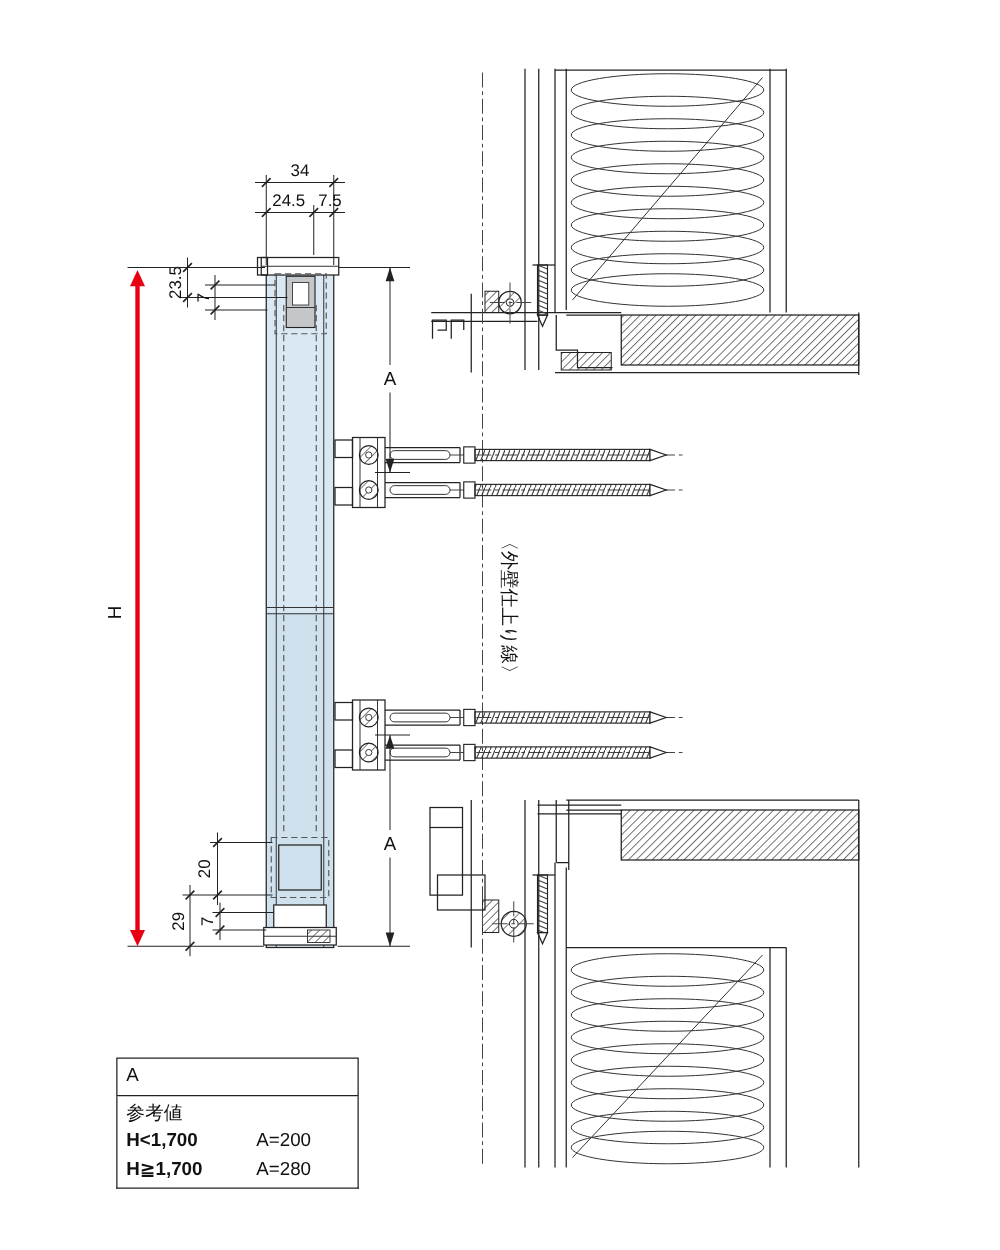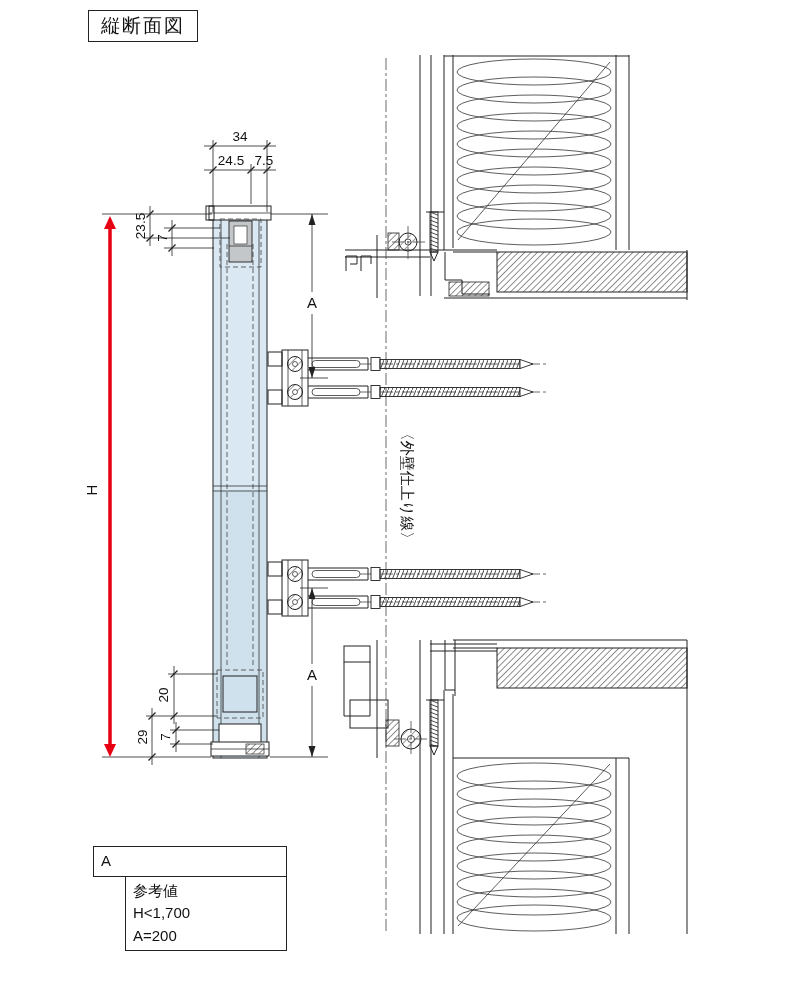--- a/index.html
+++ b/index.html
@@ -13,29 +13,28 @@
   .ln  { stroke:#222; stroke-width:1; fill:none; }
   .lnt { stroke:#333; stroke-width:.8; fill:none; }
   .dimln { stroke:#222; stroke-width:.8; fill:none; }
   .tick { stroke:#222; stroke-width:1.3; fill:none; }
   .cl  { stroke:#444; stroke-width:.8; fill:none; stroke-dasharray:12 3 3 3; }
   .hid { stroke:#555; stroke-width:.9; fill:none; stroke-dasharray:5 3; }
   .dimtx { font-size:13.5px; }
   .dimtx2 { font-size:15px; }
   .note { position:absolute; left:93px; top:846px; width:194px; font-size:15px; line-height:1.5; }
   .note .b1 { border:1px solid #222; padding:3px 7px; display:flex; gap:10px; }
-  .note .b2 { border:1px solid #222; border-top:none; padding:3px 7px;margin-left:32px; }
-  .note .cond { display:inline-block; width:104px; }
+  .note .b2 { border:1px solid #222; border-top:none; padding:3px 7px; }
+  .note .cond { display:inline-block; width:104px;font-weight:bold; }
 </style>
 </head>
 <body>
 
 <div class="stage">
 
-  <div class="title-box">縦断面図</div>
 
   <svg class="drawing" width="800" height="1000" viewBox="0 0 800 1000">
     <defs>
       <pattern id="hatch" width="6" height="6" patternUnits="userSpaceOnUse" patternTransform="rotate(45)">
         <line x1="0" y1="0" x2="0" y2="6" stroke="#555" stroke-width="1.2"></line>
       </pattern>
       <pattern id="hatchD" width="4.5" height="4.5" patternUnits="userSpaceOnUse" patternTransform="rotate(45)">
         <line x1="0" y1="0" x2="0" y2="4.5" stroke="#333" stroke-width="1.1"></line>
       </pattern>
       <pattern id="thread" width="4" height="10" patternUnits="userSpaceOnUse">
@@ -280,16 +279,19 @@
 
   <div class="note">
     <div class="b1">
       <span>A</span>
     </div>
     <div class="b2">
       <div>参考値</div>
       <div>
         <span class="cond">H&lt;1,700</span><span>A=200</span>
       </div>
+      <div>
+        <span class="cond">H≧1,700</span><span>A=280</span>
+      </div>
     </div>
   </div>
 
 </div>
 
 </body></html>

